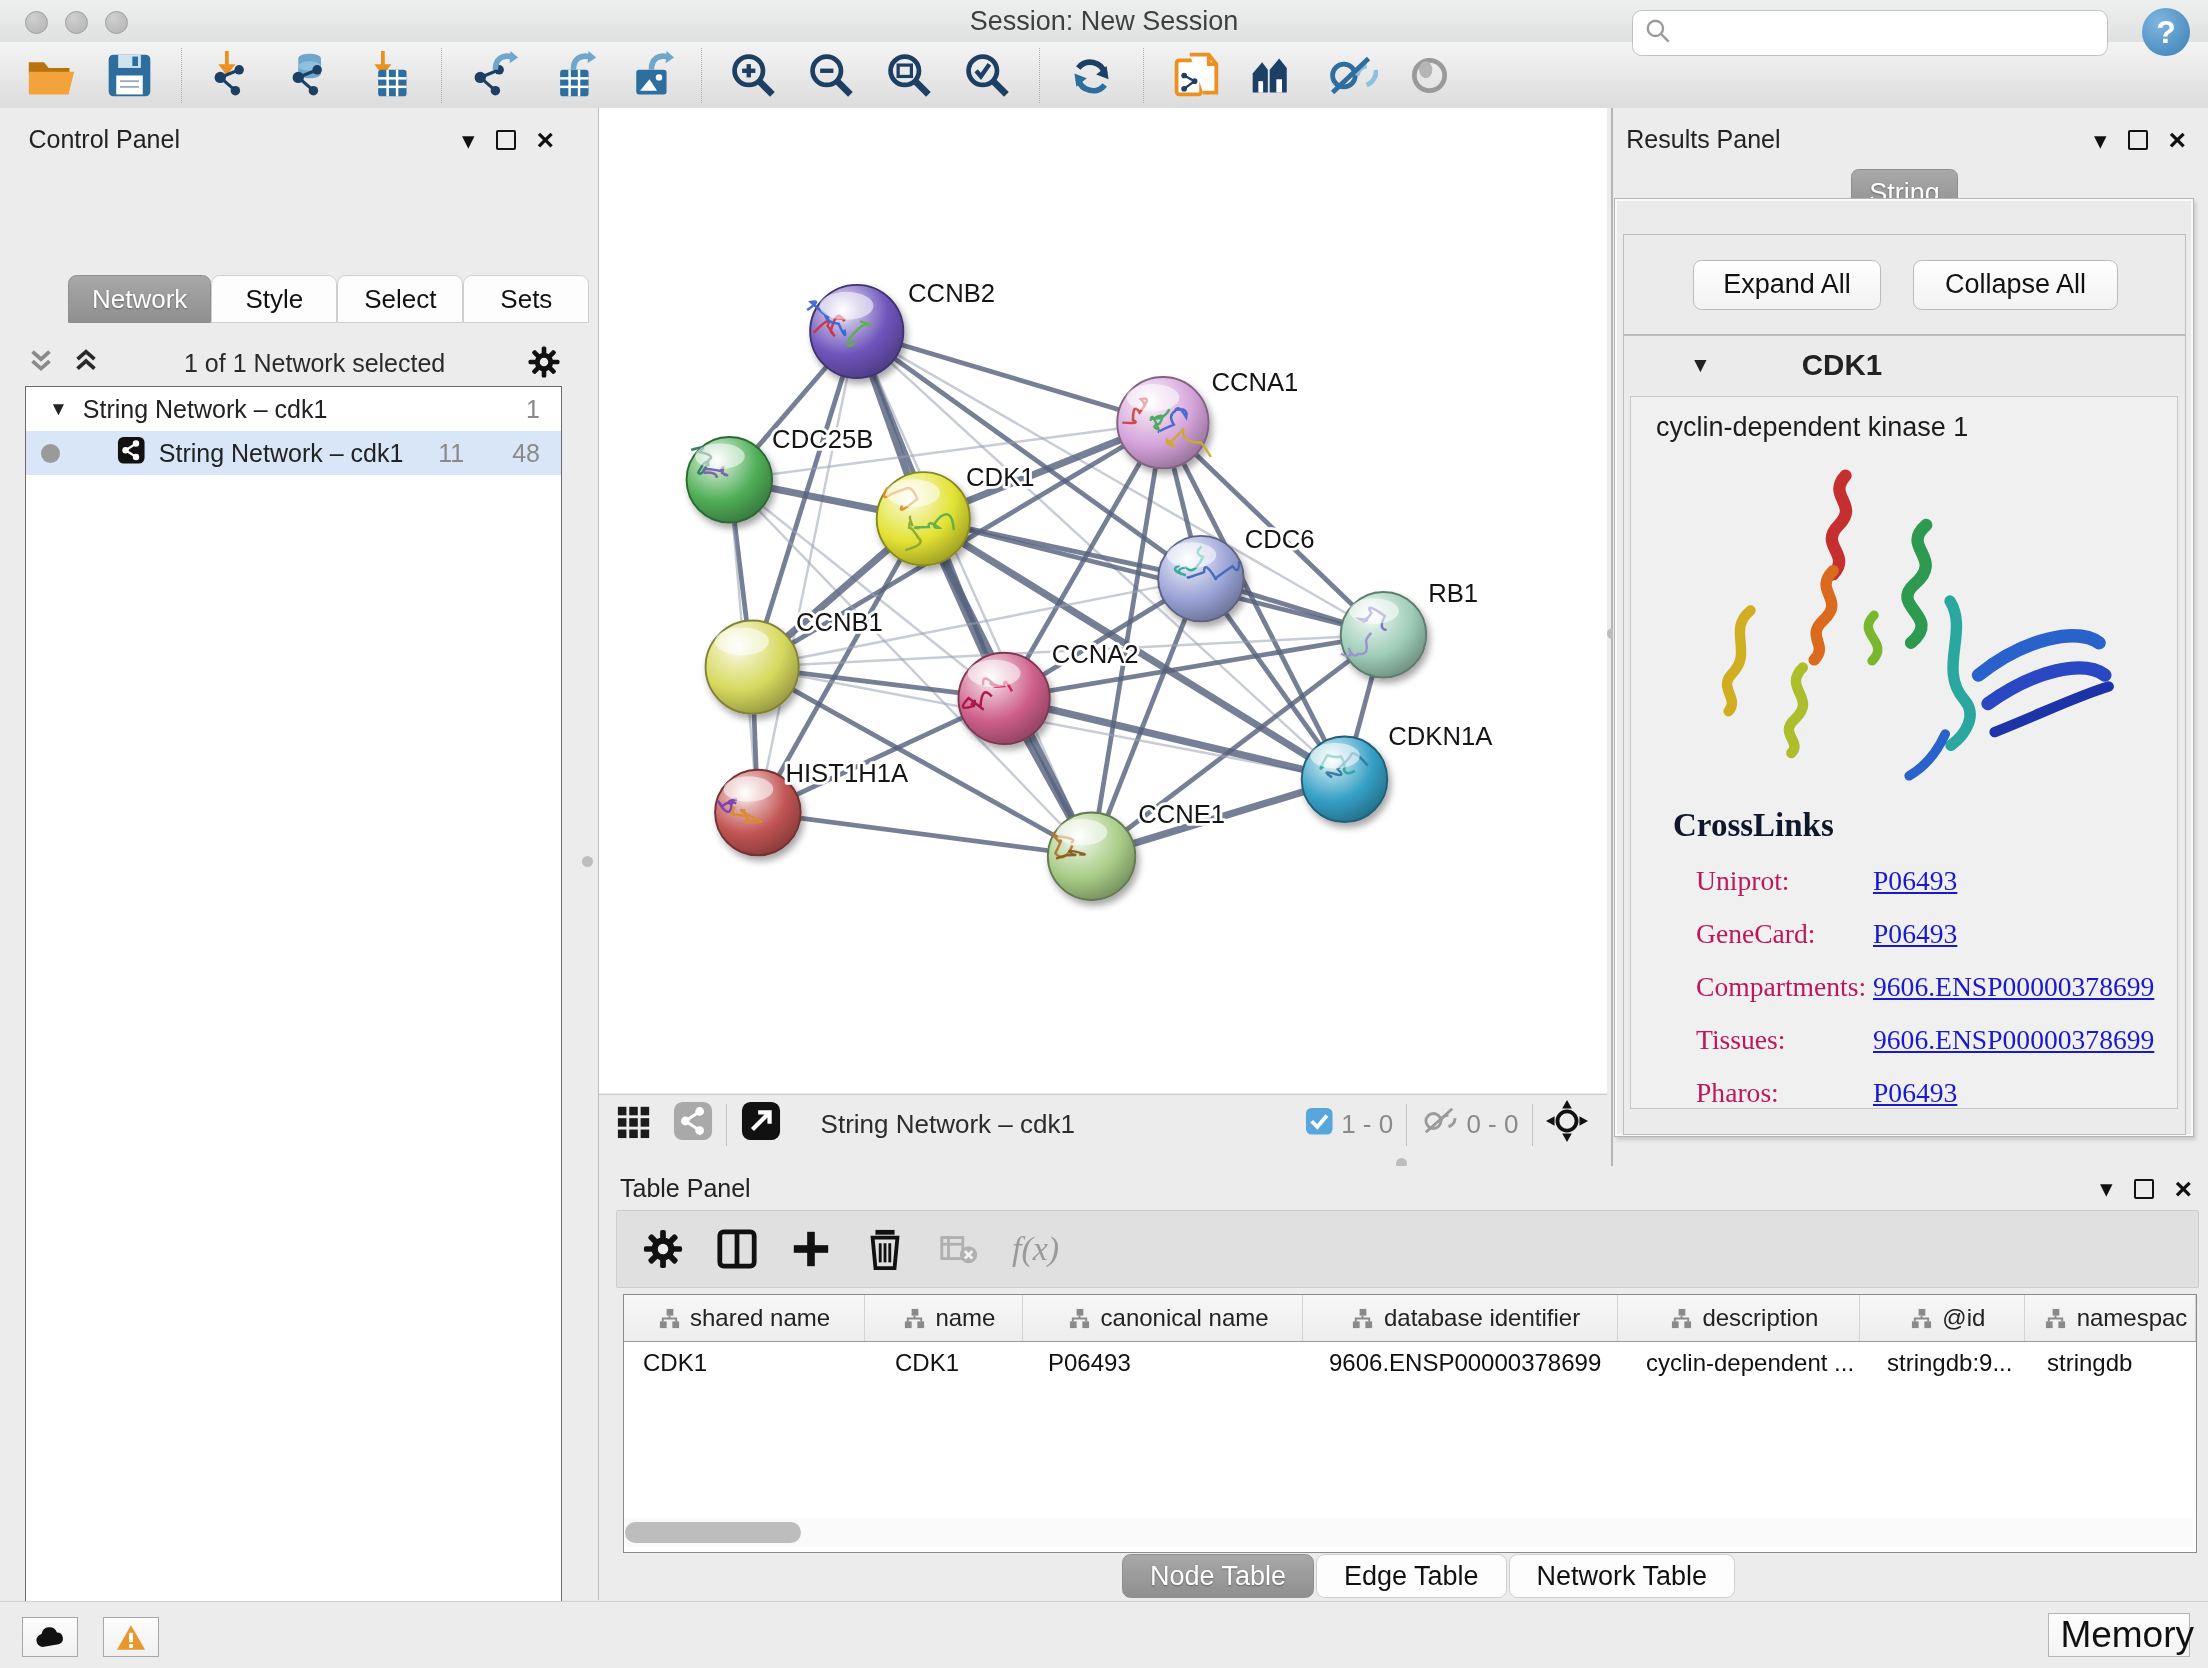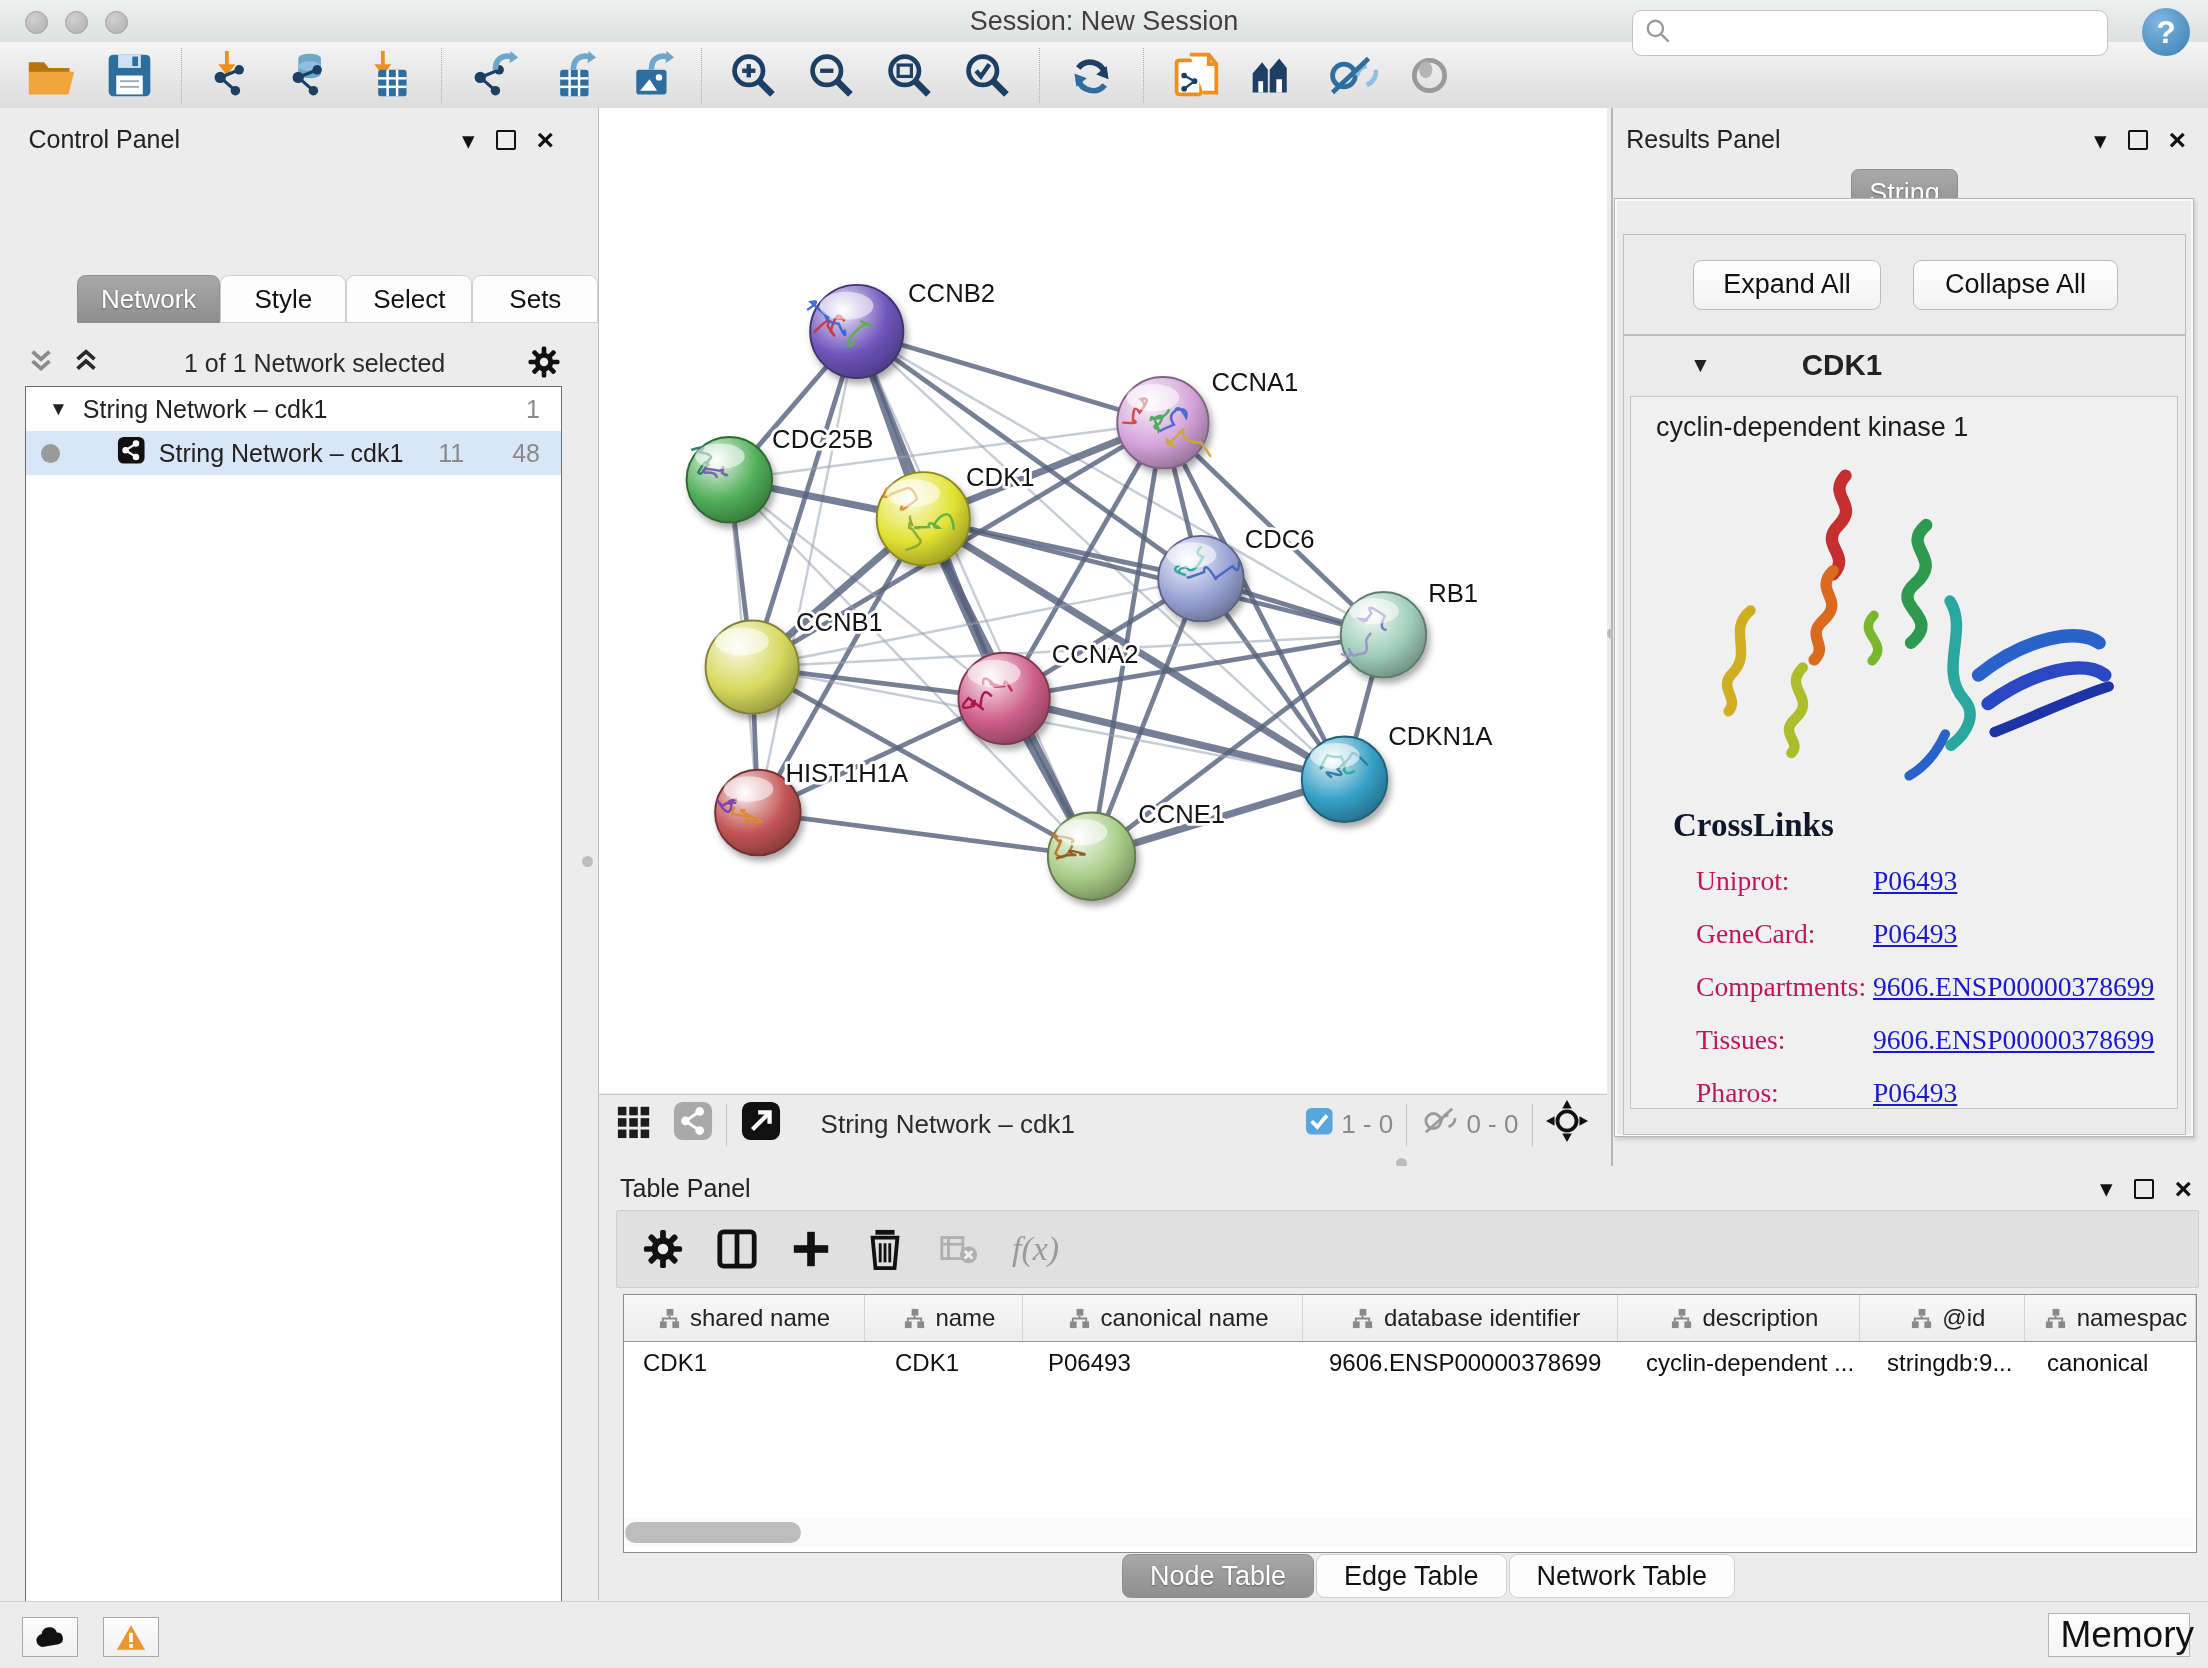--- a/index.html
+++ b/index.html
@@ -31,21 +31,21 @@
   .win-icons{display:flex;align-items:center;gap:21px;}
   .wi{font-size:25px;color:#111;cursor:pointer;line-height:1;}
   .wi-float{width:16px;height:16px;border:2.4px solid #111;border-radius:1.9px;display:inline-block;}
   .wi-close{font-weight:bold;font-size:30px;}
   
   .tab{display:inline-block;text-align:center;font-size:26px;padding:7.6px 0;
        background:#fdfdfd;border:1px solid #cfcfcf;color:#111;cursor:pointer;}
   .tab.active{background:linear-gradient(#a8a8a8,#8f8f8f);color:#fff;border-color:#8f8f8f;
               text-shadow:0 1px 1.9px rgba(0,0,0,.35);}
   
-  #cp-tabs{left:77px;top:167px;display:flex;justify-content:center;}
+  #cp-tabs{left:68px;top:167px;display:flex;justify-content:center;}
   #cp-selector{left:25px;top:234px;width:536px;height:42px;display:flex;align-items:center;}
   #cp-tree{left:25px;top:278px;width:535px;height:1301px;background:#fff;border:1.9px solid #6b6b6b;}
   .tree-row{height:44px;display:flex;align-items:center;font-size:25px;}
   .tree-row.selected{background:#d9e6f8;}
   .cnt{color:#8a8a8a;}
   
   #canvas{left:599px;top:108px;width:1008px;height:985px;background:#fff;}
   #net-footer{left:599px;top:1094px;width:1008px;height:59px;background:#ececec;border-top:1px solid #cdcdcd;
               display:flex;align-items:center;font-size:26px;color:#333;}
   .nf-sep{width:0;height:42px;border-left:1px solid #c4c4c4;margin:0 13.3px;}
@@ -810,21 +810,21 @@
           <span>namespac</span>
         </div>
       </div>
     <div id="tbl-datarow">
         <div class="td" style="width: 252px;">CDK1</div>
         <div class="td" style="width: 153px;">CDK1</div>
         <div class="td" style="width: 281px;">P06493</div>
         <div class="td" style="width: 317px;">9606.ENSP00000378699</div>
         <div class="td" style="width: 241px;">cyclin-dependent ...</div>
         <div class="td" style="width: 160px;">stringdb:9...</div>
-        <div class="td" style="width: 167px;">canonical</div>
+        <div class="td" style="width: 167px;">stringdb</div>
       </div>
   </div>
   <div id="tbl-hscroll">
       <div id="tbl-thumb"></div>
     </div>
   <div id="tbl-tabs" class="abs">
       <div class="tab btab active" style="padding: 0px 27px; border-radius: 8.6px; margin-right: 1.9px;">Node Table</div>
       <div class="tab btab" style="padding: 0px 27px; border-radius: 8.6px; margin-right: 1.9px;">Edge Table</div>
       <div class="tab btab" style="padding: 0px 27px; border-radius: 8.6px; margin-right: 1.9px;">Network Table</div>
     </div>

